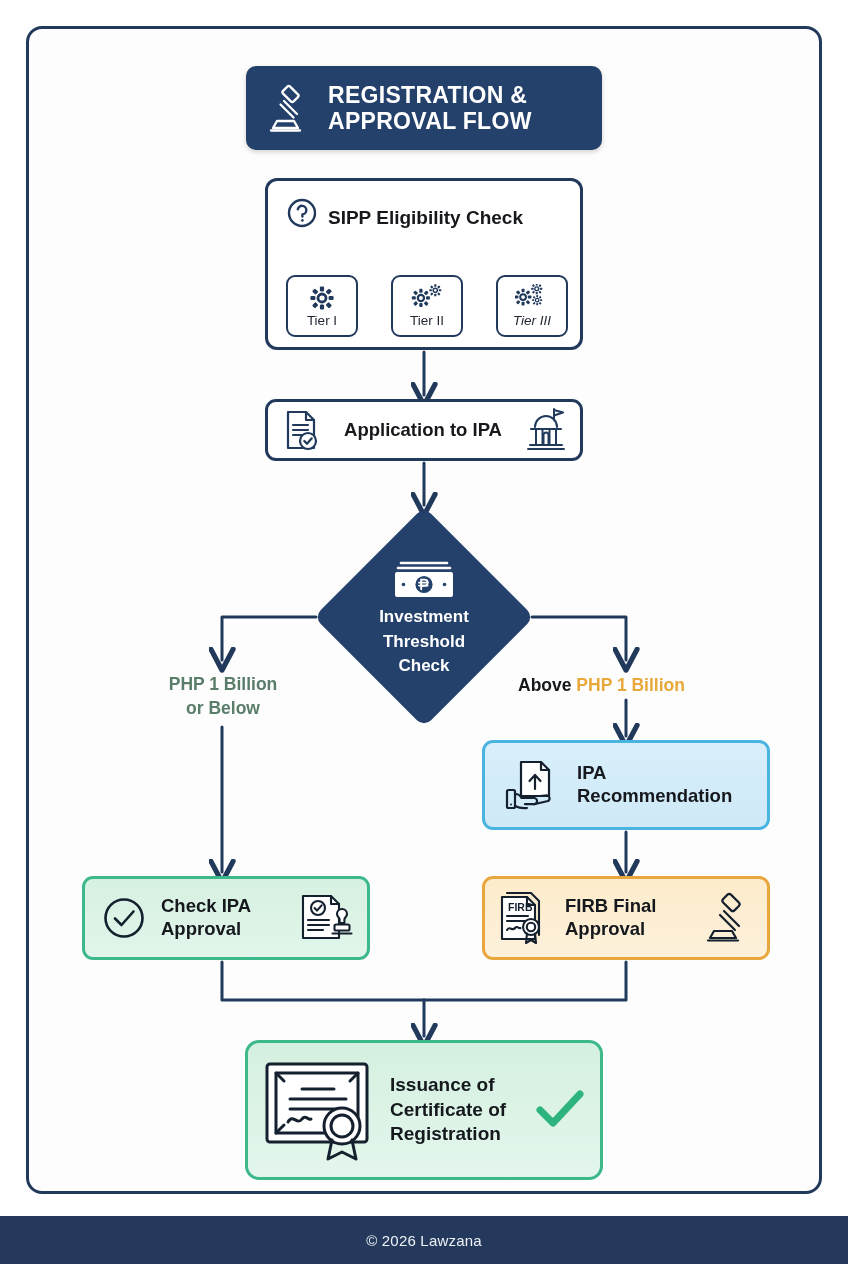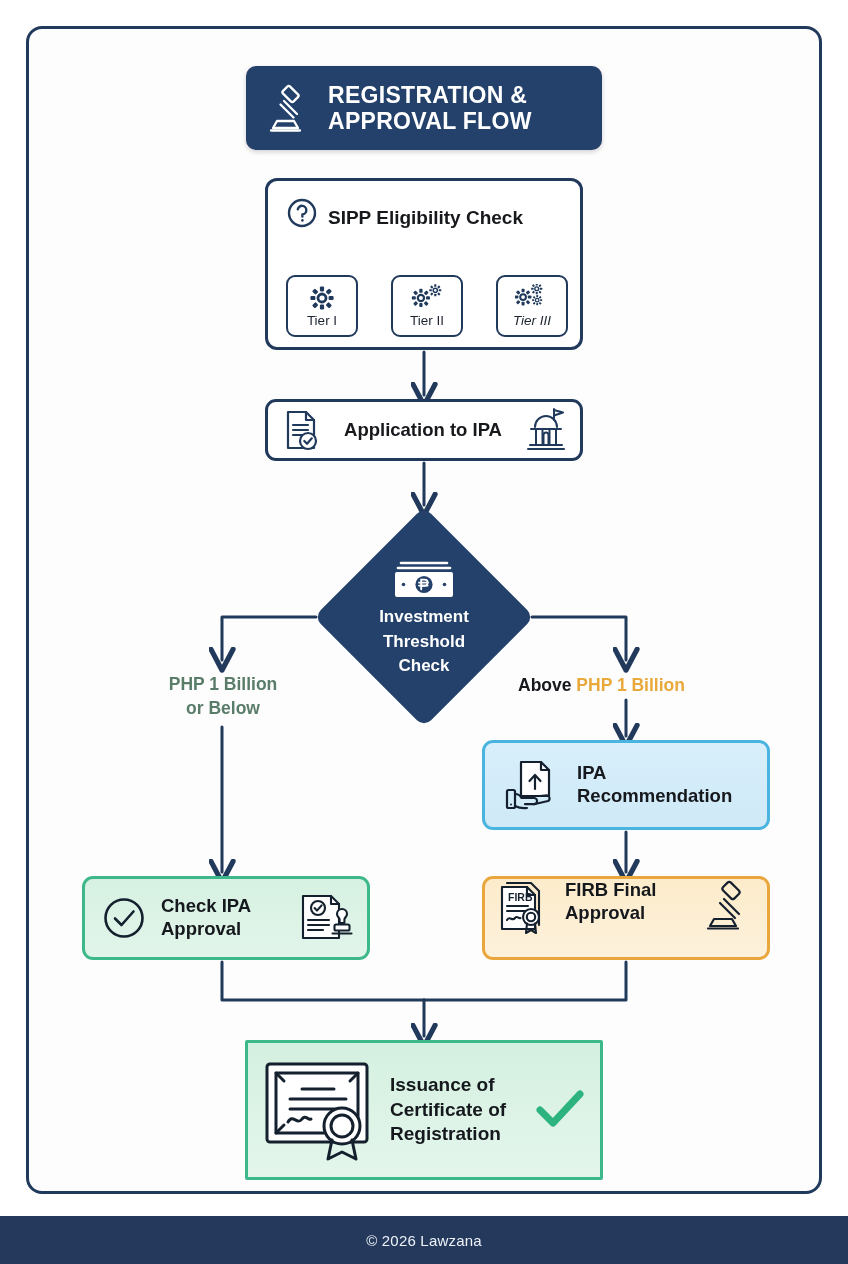--- a/index.html
+++ b/index.html
@@ -117,28 +117,28 @@
     background: linear-gradient(180deg,#d6f1e2 0%, #e2f5ea 100%);
     border: 3px solid #3cb88a; border-radius: 11px;
     display: flex; align-items: center; justify-content: space-between; padding: 0 14px;
   }
   #direct-approval-box .label { font-size: 18.5px; font-weight: 700; color: #15181d; line-height: 1.22; }
 
   #firb-box {
     left: 482px; top: 876px; width: 288px; height: 84px;
     background: linear-gradient(180deg,#fdeccb 0%, #fdf1db 100%);
     border: 3px solid #e9a63c; border-radius: 11px;
-    display: flex; align-items: flex-start; justify-content: space-between; padding: 0 12px;
+    display: flex; align-items: center; justify-content: space-between; padding: 0 12px;
   }
   #firb-box .label { font-size: 18.5px; font-weight: 700; color: #15181d; line-height: 1.22; }
 
   #issuance-box {
     left: 245px; top: 1040px; width: 358px; height: 140px;
     background: linear-gradient(180deg,#d4f0e0 0%, #e4f6ec 100%);
-    border: 3px solid #3cb88a; border-radius: 2px;
+    border: 3px solid #3cb88a; border-radius: 14px;
     display: flex; align-items: center; gap: 12px; padding: 0 14px;
   }
   #issuance-box .label { font-size: 19px; font-weight: 700; color: #15181d; line-height: 1.3; }
 
   
   #connectors { position: absolute; left: 0; top: 0; width: 848px; height: 1216px; pointer-events: none; }
 
   .ico { display: block; }
 </style>
 </head>

